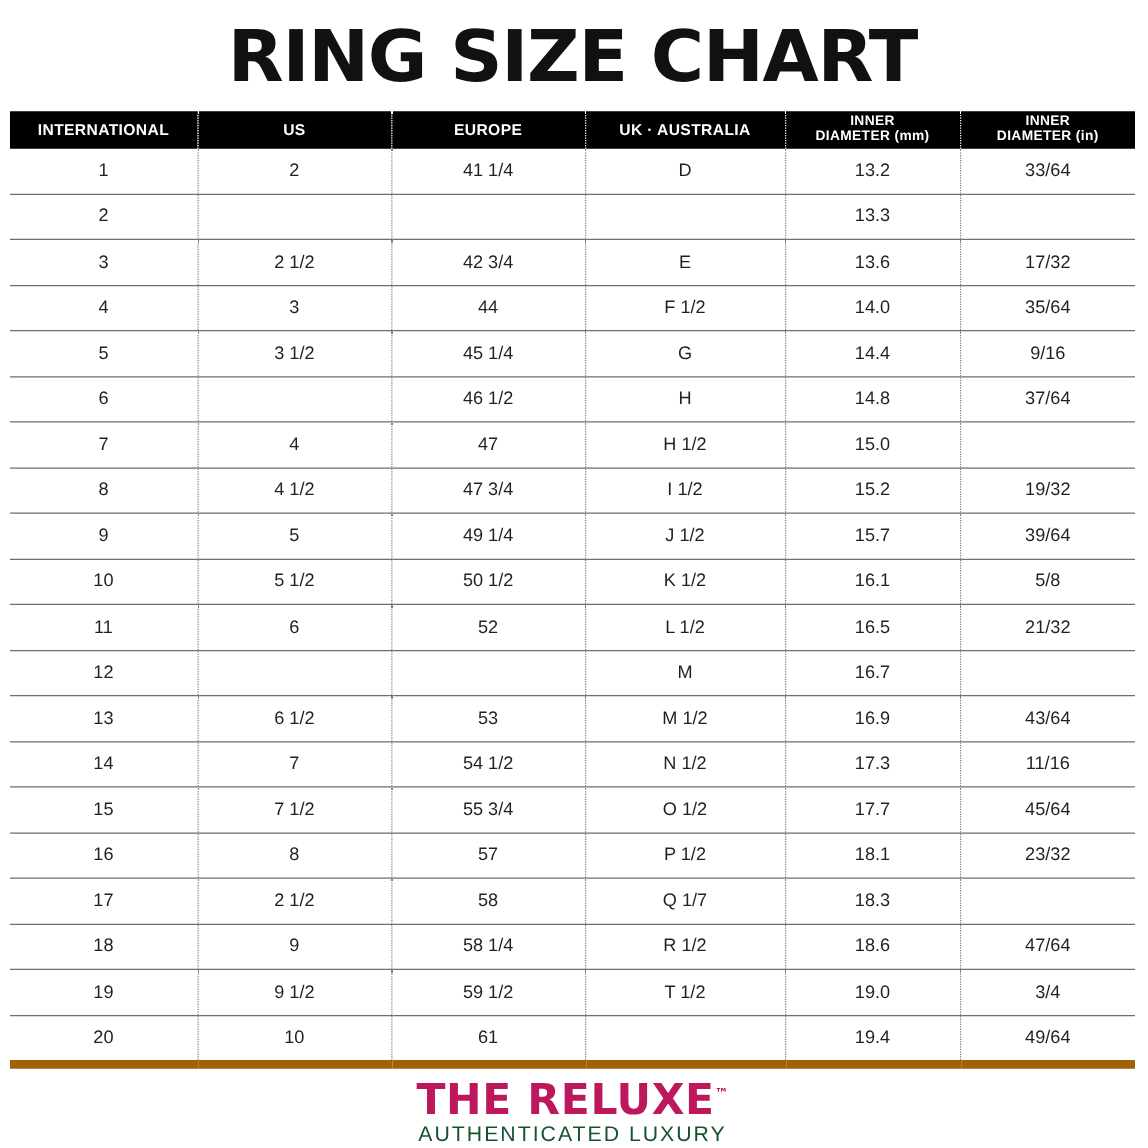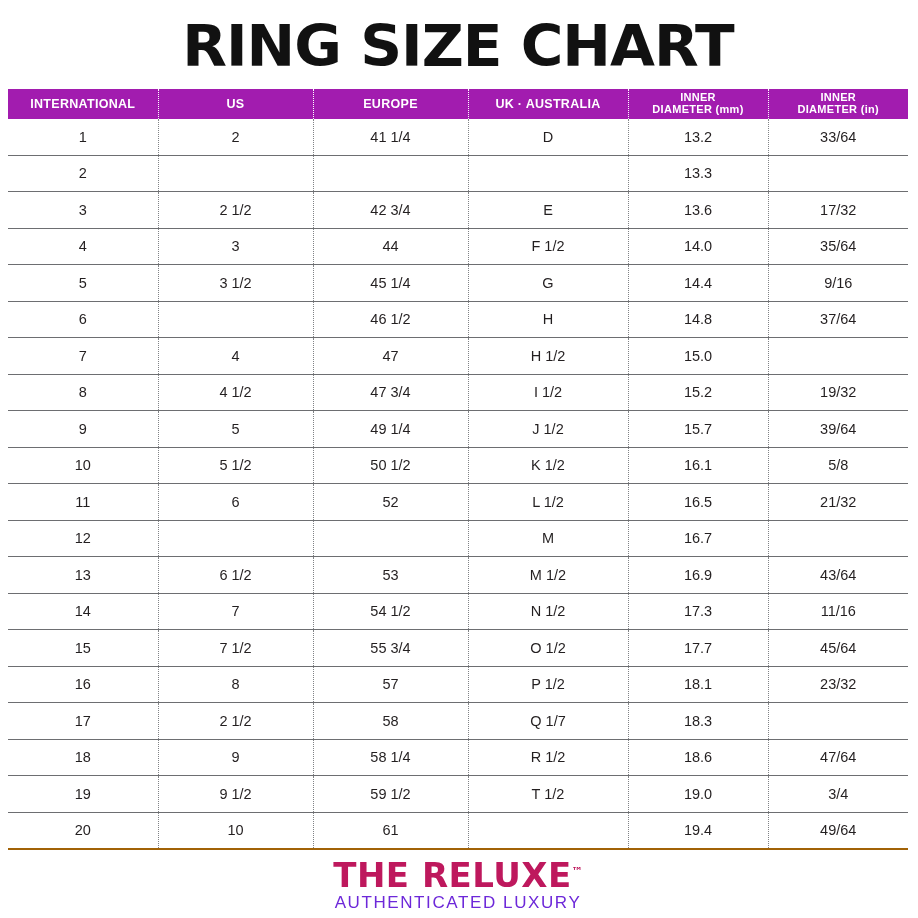--- a/index.html
+++ b/index.html
@@ -32,21 +32,21 @@
     font-family: "DejaVu Sans", sans-serif;
     transform: scaleX(1.02);
   }
   table.size-table {
     width: 900px;
     margin: 0 auto;
     border-collapse: collapse;
     table-layout: fixed;
   }
   table.size-table thead th {
-    background: #a21caf;
+    background: #000000;
     color: #ffffff;
     font-size: 12.5px;
     font-weight: bold;
     letter-spacing: 0.3px;
     height: 30px;
     padding: 0;
     text-align: center;
     vertical-align: middle;
     border-right: 1px dotted #ffffff;
   }
@@ -65,21 +65,21 @@
     font-size: 14.5px;
     color: #231f20;
     border-bottom: 1px solid #6d6e71;
     border-right: 1px dotted #808285;
     padding: 0;
   }
   td:last-child {
     border-right: none;
   }
   tbody tr:last-child td {
-    border-bottom: 2px solid #a16207;
+    border-bottom: 7px solid #a16207;
   }
   .col-intl { width: 150px; }
   .col-us { width: 155px; }
   .col-eu { width: 155px; }
   .col-uk { width: 160px; }
   .col-mm { width: 140px; }
   .col-in { width: 140px; }
 
   .footer {
     text-align: center;
@@ -98,21 +98,21 @@
   .brand .tm {
     font-size: 11px;
     vertical-align: super;
     font-weight: bold;
     letter-spacing: 0;
   }
   .tagline {
     font-family: "Liberation Sans", sans-serif;
     font-size: 17px;
     letter-spacing: 1.6px;
-    color: #6d28d9;
+    color: #14532d;
     margin-top: -1px;
   }
 </style>
 </head>
 <body>
 
 <div class="page">
 
   <div class="chart-title">RING SIZE CHART</div>
 

